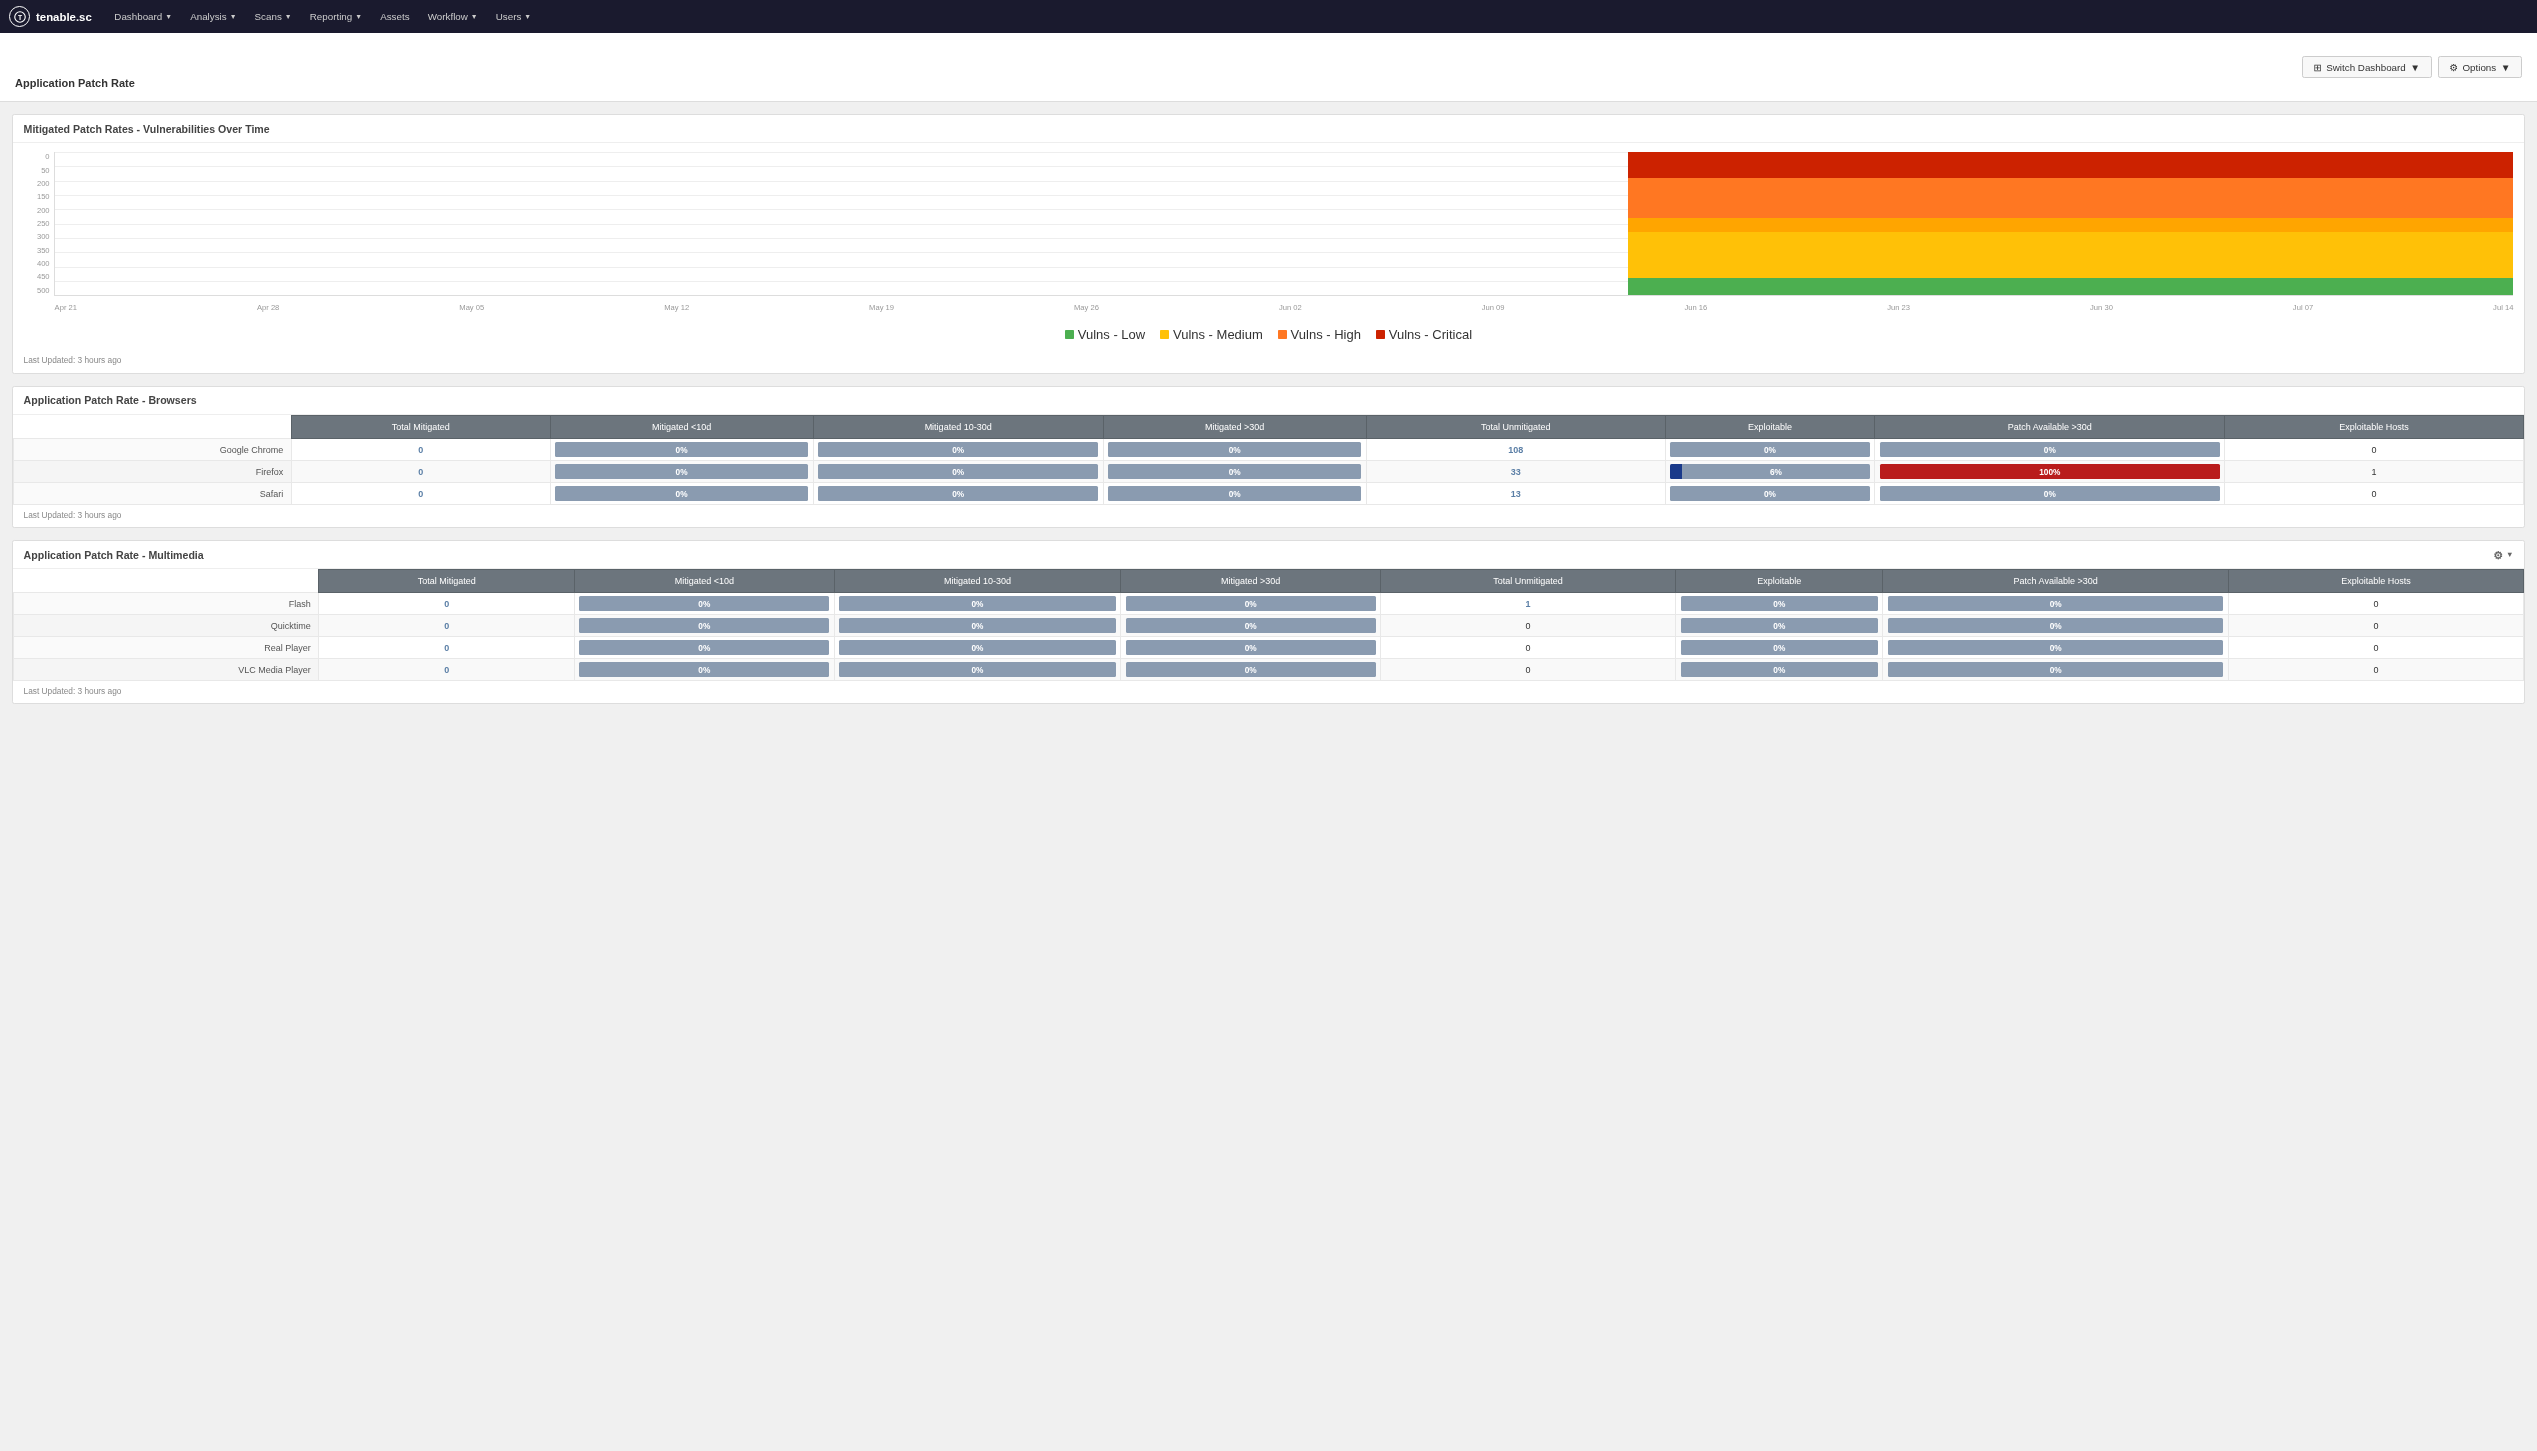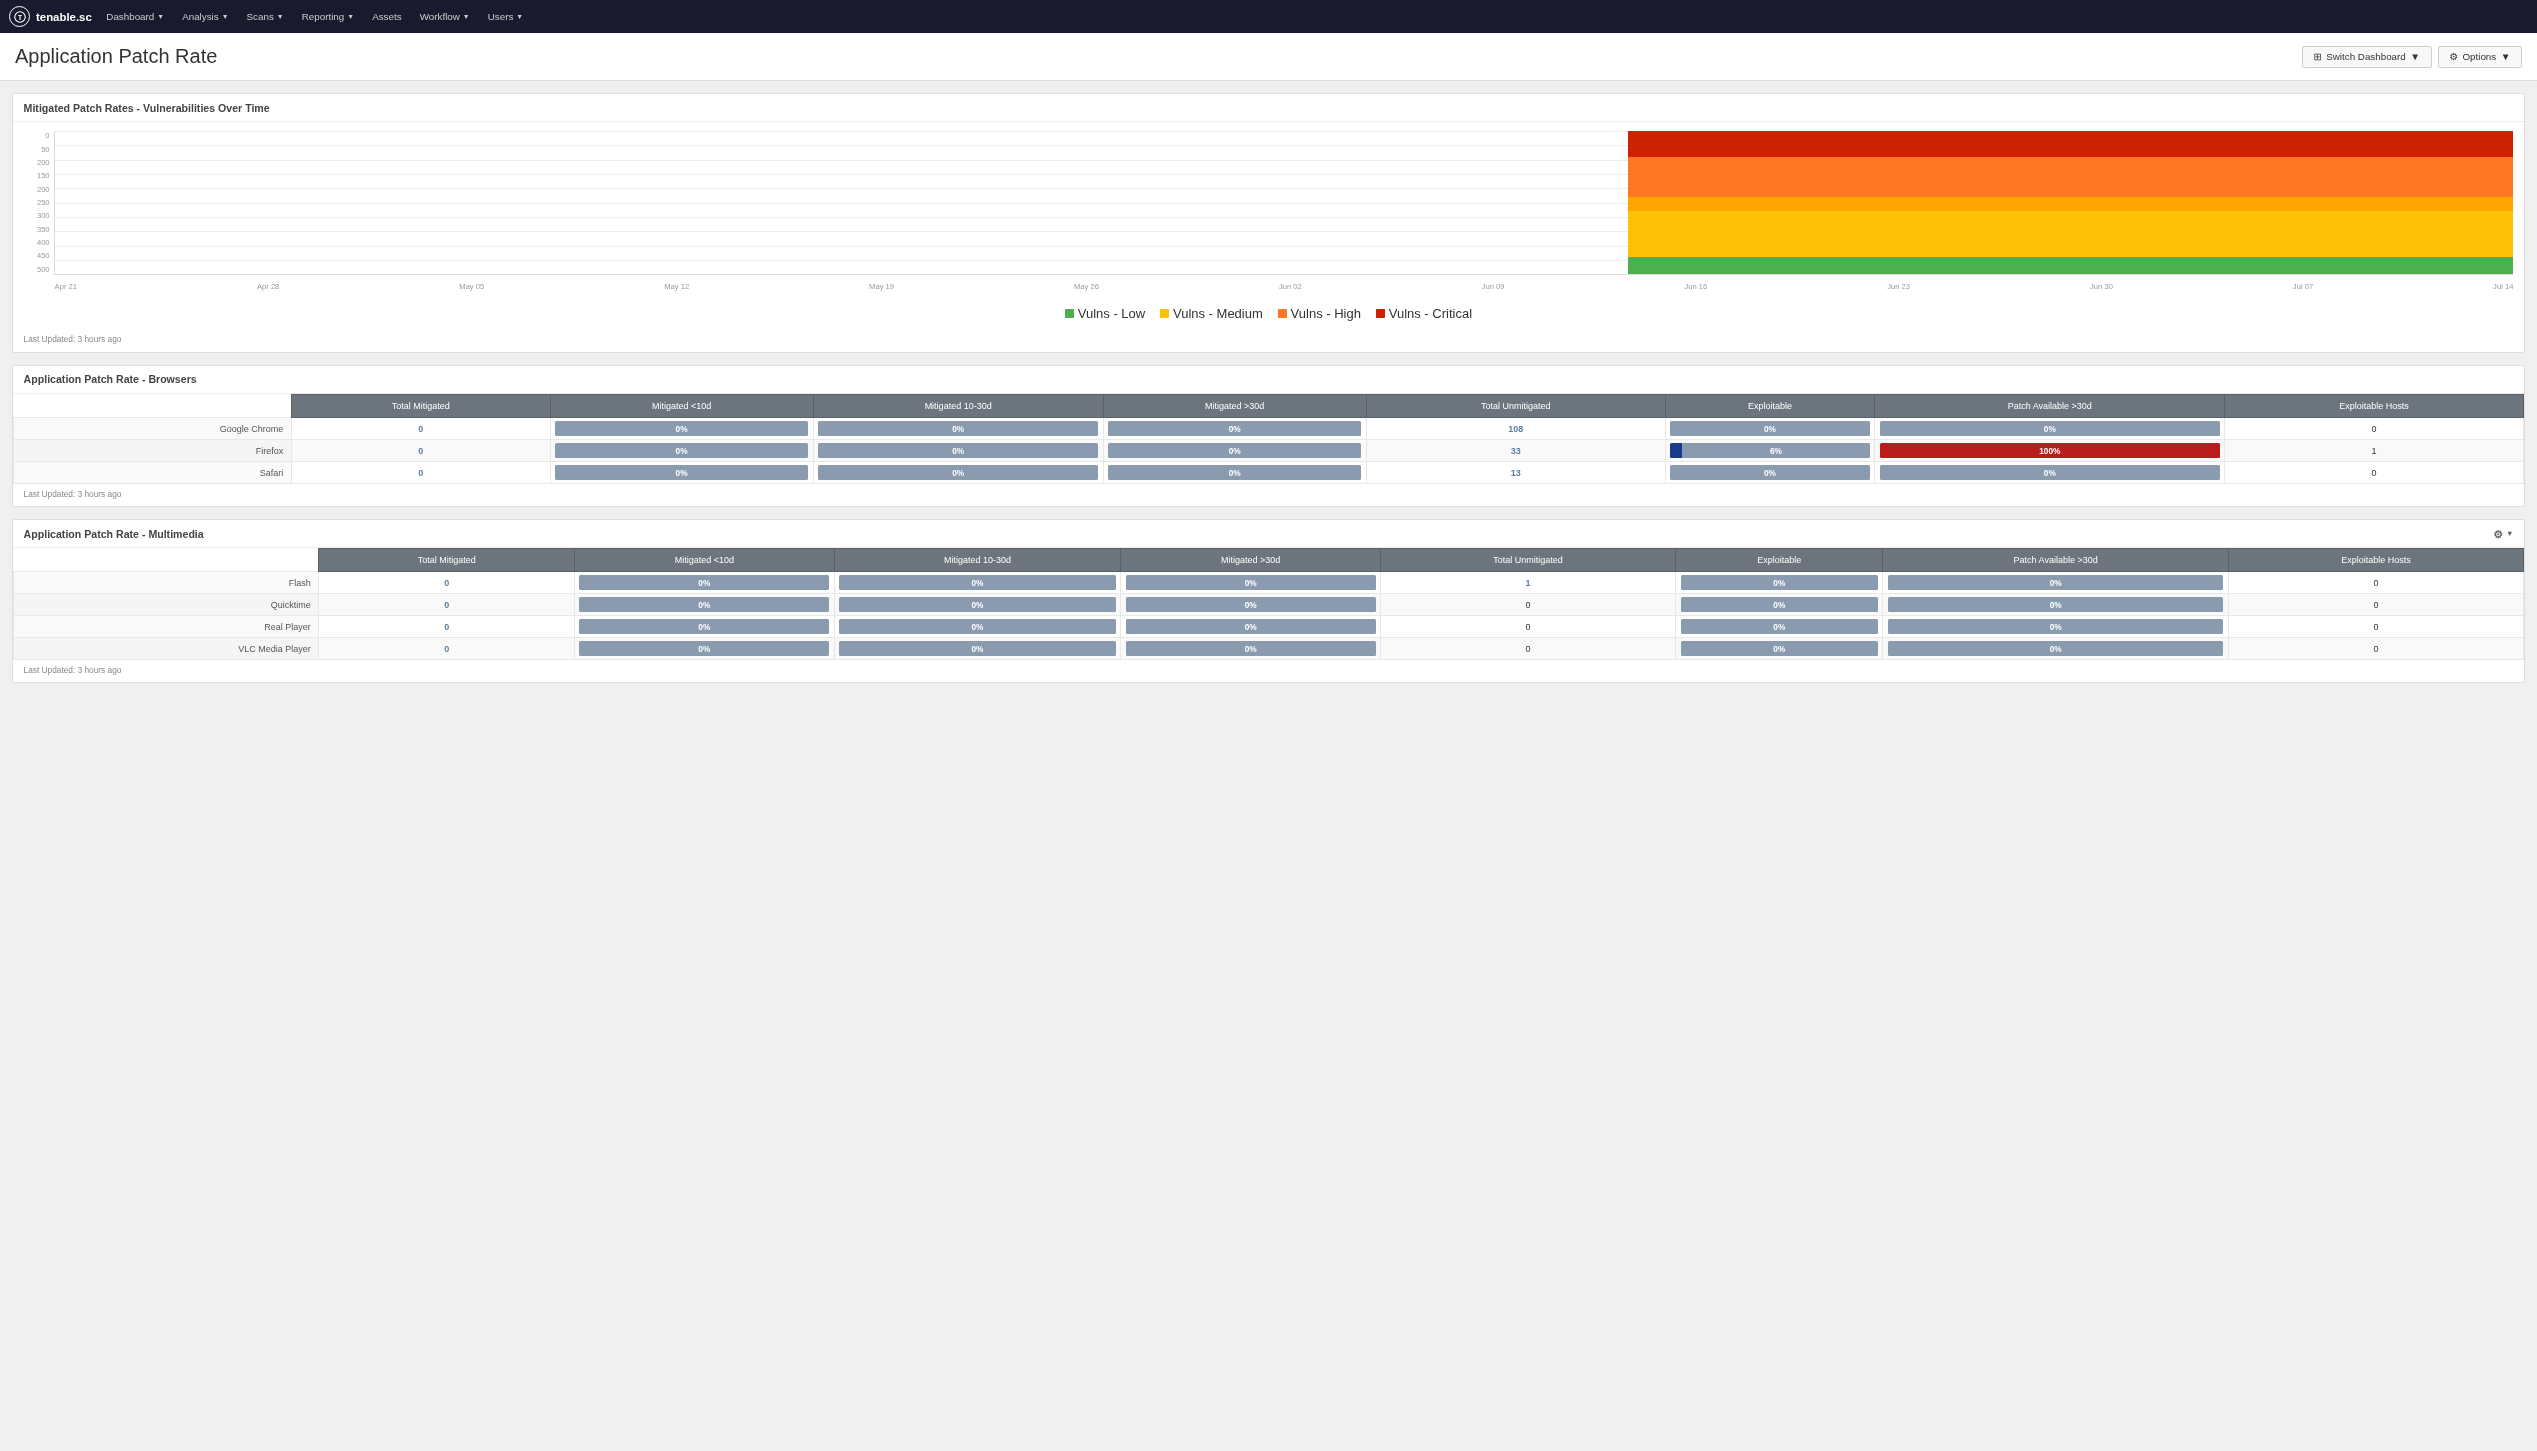--- a/index.html
+++ b/index.html
@@ -10,21 +10,21 @@
       background: #1a1a2e;
       display: flex;
       align-items: center;
       height: 33px;
       padding: 0 9px;
       gap: 3px;
     }
     .navbar-brand {
       display: flex; align-items: center; gap: 6px;
       color: #fff; font-size: 11.4px; font-weight: bold;
-      margin-right: 4px;
+      margin-right: 12px;
     }
     .brand-icon {
       width: 21px; height: 21px;
       border: 1.5px solid #fff;
       border-radius: 50%;
       display: flex; align-items: center; justify-content: center;
       color: #fff; font-size: 8.3px;
     }
     .nav-item {
       color: #ccc;
@@ -39,21 +39,21 @@
 
     
     .page-header {
       background: #fff;
       padding: 12px 15px;
       display: flex;
       align-items: center;
       justify-content: space-between;
       border-bottom: 0.8px solid #ddd;
     }
-    .page-title { font-size: 20px; font-weight: 400; color: #333; }
+    .page-title { font-size: 11px; font-weight: 700; color: #333; margin-top: 32px; }
     .header-buttons { display: flex; gap: 6px; }
     .btn {
       padding: 4.5px 10.6px;
       border: 0.8px solid #ccc;
       border-radius: 2.3px;
       cursor: pointer;
       font-size: 9.8px;
       display: flex; align-items: center; gap: 4.5px;
       background: #f8f8f8;
       color: #333;

